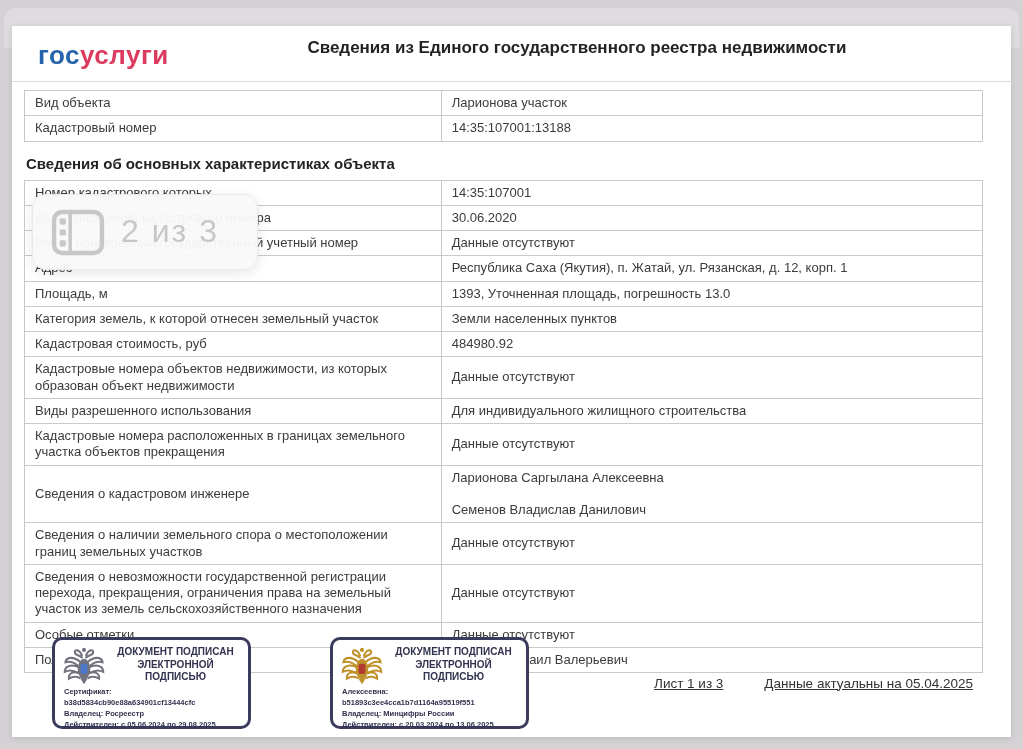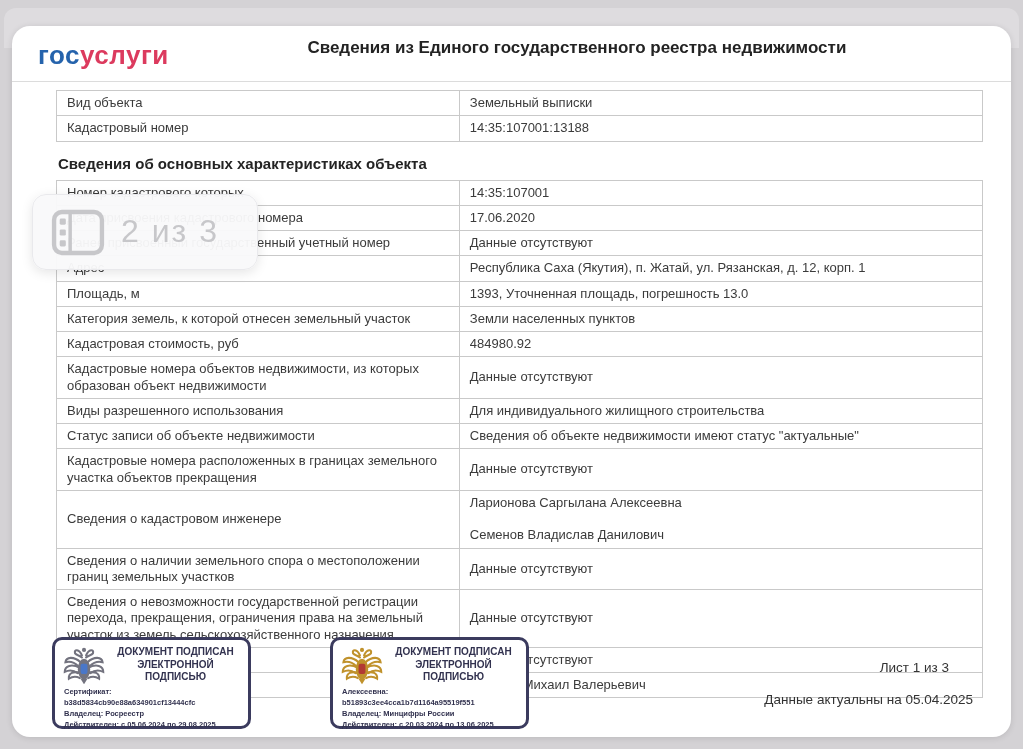--- a/index.html
+++ b/index.html
@@ -9,39 +9,39 @@
     background: #d4d2d5;
     overflow: hidden;
     position: relative;
   }
   .backsheet {
     position: absolute; left: 4px; right: 4px; top: 8px; height: 40px;
     background: #dedcdf; border-radius: 12px 12px 0 0;
   }
   .card {
     position: absolute; left: 12px; top: 26px; width: 999px; height: 711px;
-    background: #ffffff; border-radius: 18px;
+    background: #ffffff; border-radius: 1px;
     box-shadow: 0 1px 6px rgba(0,0,0,0.12);
     overflow: hidden;
   }
   
   .header {
     display: flex; align-items: flex-start;
     padding: 8px 26px 6px 26px; height: 56px;
     border-bottom: 1px solid #dcdcdc;
   }
   .logo { font-size: 26px; font-weight: bold; padding-top: 6px; letter-spacing: 0.5px; white-space: nowrap; }
   .logo .p1 { color: #2563ac; }
   .logo .p2 { color: #dc3a5e; }
   .header-center { flex: 1; text-align: center; padding: 4px 14px 0 14px; }
   .doc-title { font-size: 17px; font-weight: bold; color: #232323; }
   .doc-subtitle { font-size: 12.5px; color: #3a3a3a; margin-top: 6px; }
   .application { font-size: 13px; color: #3b3b3b; padding-top: 9px; white-space: nowrap; }
   
-  .content { position: relative; padding: 8px 28px 0 44px; }
+  .content { position: relative; padding: 8px 28px 0 12px; }
   table { width: 100%; border-collapse: collapse; table-layout: fixed; }
   td {
     border: 1px solid #c9c9c9;
     font-size: 13px; color: #3b3b3b; line-height: 1.25;
     padding: 4px 10px; vertical-align: middle;
   }
   td.lbl { width: 43.5%; }
   td.val { white-space: pre-line; }
   .section-title { font-size: 15px; font-weight: bold; color: #242424; margin: 13px 0 8px 2px; }
   
@@ -63,22 +63,22 @@
     width: 199px; height: 92px; flex: 0 0 auto;
     border: 3px solid #3b3b5e; border-radius: 10px;
     background: #fff; padding: 5px 7px;
   }
   .stamp + .stamp { margin-left: 79px; }
   .stamp-top { display: flex; align-items: center; gap: 4px; }
   .stamp-emblem { width: 44px; height: 40px; flex: 0 0 auto; }
   .stamp-title { flex: 1; text-align: center; font-size: 10px; line-height: 1.25; font-weight: bold; color: #32324f; }
   .stamp-lines { margin: 2px 0 0 2px; font-size: 7.5px; font-weight: bold; color: #32324f; line-height: 1.45; }
   .footer-col {
-    margin-left: auto; display: flex; flex-direction: column;
-    align-items: flex-end; gap: 17px; font-size: 13.5px; color: #333;
+    margin-left: auto; display: flex; 
+    align-items: flex-end; gap: 17px; font-size: 13.5px; color: #333; text-decoration: underline;
   }
   .footer-sheet { margin-right: 24px; }
 </style>
 </head>
 <body>
 
 <div class="backsheet"></div>
 
 <div class="card">
 
@@ -90,40 +90,40 @@
       <div class="doc-title">Сведения из Единого государственного реестра недвижимости</div>
     </div>
   </div>
 
   <div class="content">
 
     <table>
       <tbody>
         <tr>
           <td class="lbl">Вид объекта</td>
-          <td class="val">Земельный выписки</td>
+          <td class="val">Ларионова участок</td>
         </tr>
         <tr>
           <td class="lbl">Кадастровый номер</td>
           <td class="val">14:35:107001:13188</td>
         </tr>
       </tbody>
     </table>
 
     <div class="section-title">Сведения об основных характеристиках объекта</div>
 
     <table>
       <tbody>
         <tr>
           <td class="lbl">Номер кадастрового которых</td>
           <td class="val">14:35:107001</td>
         </tr>
         <tr>
           <td class="lbl">Дата присвоения кадастрового номера</td>
-          <td class="val">17.06.2020</td>
+          <td class="val">30.06.2020</td>
         </tr>
         <tr>
           <td class="lbl">Ранее присвоенный государственный учетный номер</td>
           <td class="val">Данные отсутствуют</td>
         </tr>
         <tr>
           <td class="lbl">Адрес</td>
           <td class="val">Республика Саха (Якутия), п. Жатай, ул. Рязанская, д. 12, корп. 1</td>
         </tr>
         <tr>
@@ -138,24 +138,20 @@
           <td class="lbl">Кадастровая стоимость, руб</td>
           <td class="val">484980.92</td>
         </tr>
         <tr>
           <td class="lbl">Кадастровые номера объектов недвижимости, из которых образован объект недвижимости</td>
           <td class="val">Данные отсутствуют</td>
         </tr>
         <tr>
           <td class="lbl">Виды разрешенного использования</td>
           <td class="val">Для индивидуального жилищного строительства</td>
-        </tr>
-        <tr>
-          <td class="lbl">Статус записи об объекте недвижимости</td>
-          <td class="val">Сведения об объекте недвижимости имеют статус "актуальные"</td>
         </tr>
         <tr>
           <td class="lbl">Кадастровые номера расположенных в границах земельного участка объектов прекращения</td>
           <td class="val">Данные отсутствуют</td>
         </tr>
         <tr>
           <td class="lbl">Сведения о кадастровом инженере</td>
           <td class="val">Ларионова Саргылана Алексеевна
 
 Семенов Владислав Данилович</td>

